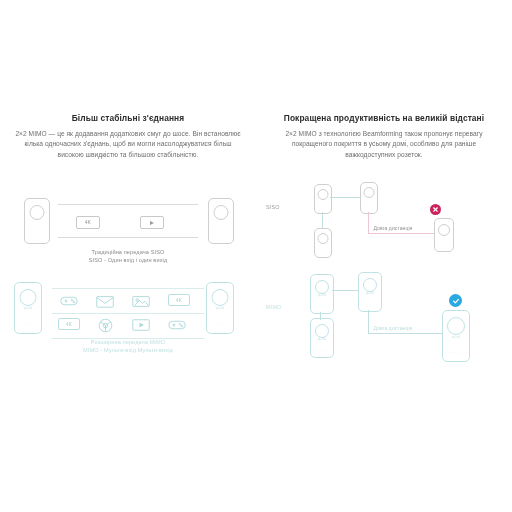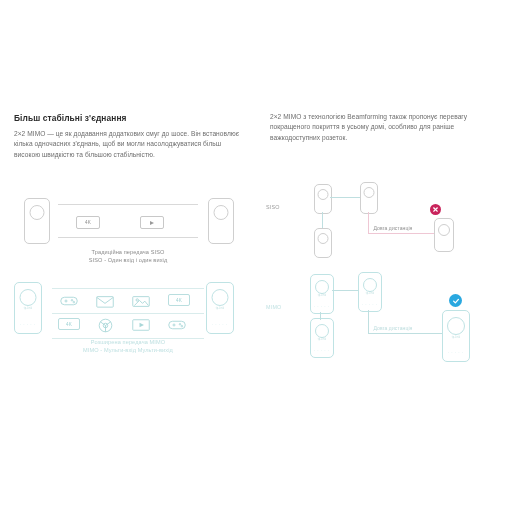--- a/index.html
+++ b/index.html
@@ -8,21 +8,21 @@
     font-family:"Liberation Sans","DejaVu Sans",sans-serif;
     overflow:hidden;position:relative;
   }
   .page{position:relative;width:512px;height:512px;}
 
   
   .panel{position:absolute;top:112px;width:256px;height:290px;}
   .panel-left{left:0;}
   .panel-right{left:256px;}
 
-  .panel-head{padding:0 14px;text-align:left;}
+  .panel-head{padding:0 14px;text-align:center;}
   .panel-title{
     font-size:8.4px;font-weight:bold;color:#2b2b2b;
     line-height:12px;letter-spacing:.1px;margin:0 0 5px 0;
   }
   .panel-desc{
     font-size:6.6px;color:#6d6d6d;line-height:10.4px;margin:0;
     letter-spacing:.05px;
   }
 
   
@@ -209,20 +209,21 @@
       </div>
 
       <div class="cap teal" style="top:58px;">Розширена передача MIMO</div>
       <div class="cap teal" style="top:66px;">MIMO - Мульти-вхід Мульти-вихід</div>
     </div>
   </div>
 
   <div class="panel panel-right">
 
     <div class="panel-head">
+      <div class="panel-title">Покращена продуктивність на великій відстані</div>
       <div class="panel-desc">2×2 MIMO з технологією Beamforming також пропонує перевагу покращеного покриття в усьому домі, особливо для раніше важкодоступних розеток.</div>
     </div>
 
     <div class="net">
 
       <div class="netlabel grey" style="left:10px;top:92px;">SISO</div>
 
       <div class="dev" style="left:58px;top:72px;width:16px;height:28px;">
         <div class="ring" style="top:4px;width:9px;height:9px;"></div>
       </div>

